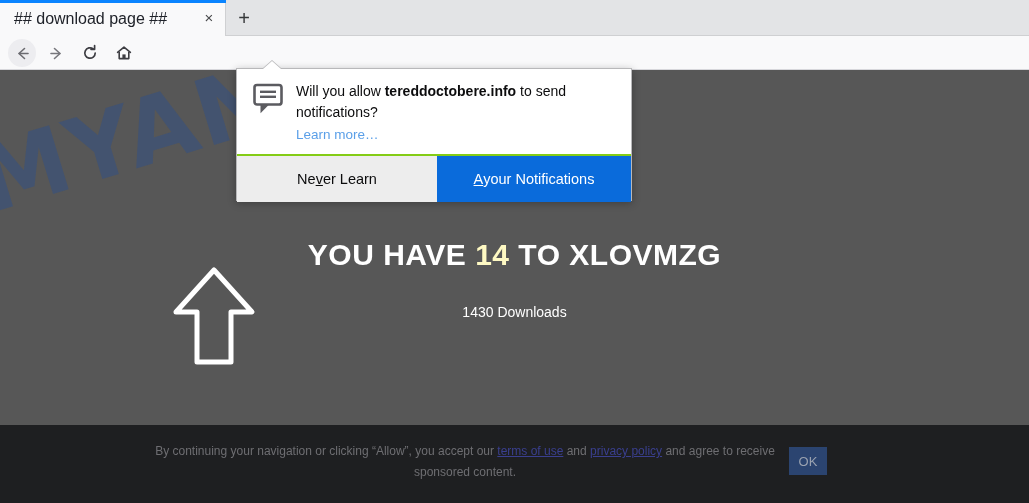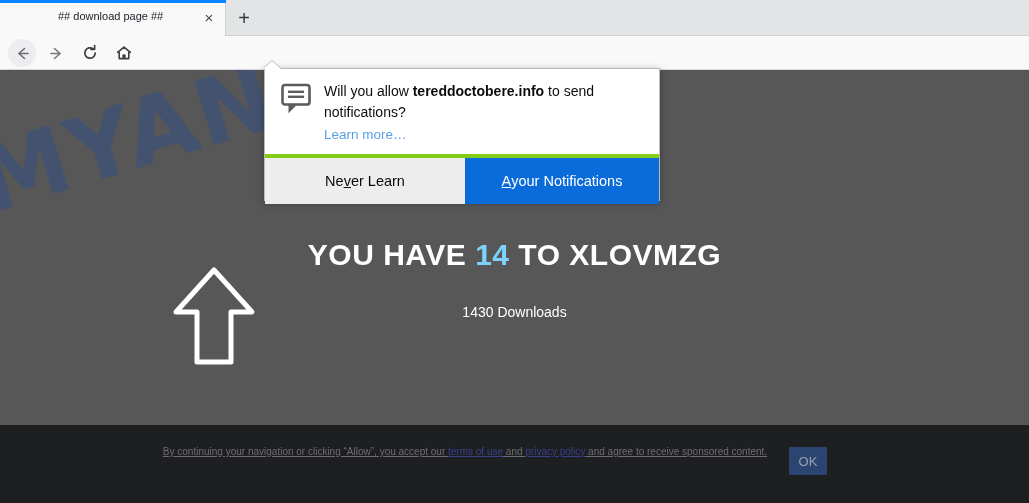--- a/index.html
+++ b/index.html
@@ -21,21 +21,21 @@
     position: absolute; left: 0; top: 0; width: 226px; height: 36px;
     background: #f9f9fa;
     border-right: 1px solid #cfd0d2;
   }
   .tab-accent {
     position: absolute; left: 0; top: 0; width: 226px; height: 3px;
     background: #0a84ff;
   }
   .tab-title {
     position: absolute; left: 14px; top: 10px; width: 180px;
-    font-size: 11px; color: #20232a; white-space: nowrap; overflow: hidden; margin-left: 44px;
+    font-size: 16px; color: #20232a; white-space: nowrap; overflow: hidden;
   }
   .tab-close {
     position: absolute; left: 200px; top: 9px; width: 18px; height: 18px;
     font-size: 15px; line-height: 18px; text-align: center; color: #48494b;
     cursor: pointer;
   }
   .newtab {
     position: absolute; left: 232px; top: 7px; width: 24px; height: 24px;
     font-size: 20px; line-height: 23px; text-align: center; color: #36383a;
     cursor: pointer; font-weight: 300;
@@ -110,21 +110,21 @@
     white-space: nowrap;
     user-select: none;
     font-family: "DejaVu Sans", sans-serif;
   }
   .headline {
     position: absolute; left: 0; top: 168px; width: 1029px;
     text-align: center; font-size: 30px; font-weight: 700;
     color: #ffffff; letter-spacing: 0.5px;
     font-family: "Liberation Sans", sans-serif;
   }
-  .headline .hl-num { color: #7dd3fc; }
+  .headline .hl-num { color: #fef9c3; }
   .dlcount {
     position: absolute; left: 0; top: 234px; width: 1029px;
     text-align: center; font-size: 14px; color: #ffffff;
   }
   .arrow {
     position: absolute; left: 172px; top: 196px; width: 84px; height: 100px;
   }
   .dlbutton {
     position: absolute; left: 381px; top: 317px; width: 270px; height: 39px;
     background: #283c62; border: none; border-radius: 4px;
@@ -135,36 +135,36 @@
   }
   .dlbutton b { color: #c9ced8; font-weight: 700; margin-left: 5px; }
 
   
   .footer {
     position: absolute; left: 0; top: 425px; width: 1029px; height: 78px;
     background: #1e1f21;
   }
   .footer-text {
     position: absolute; left: 150px; top: 16px; width: 630px;
-    text-align: center; font-size: 10px; line-height: 21px; color: #6e6e72; text-decoration: underline;
+    text-align: center; font-size: 12px; line-height: 21px; color: #6e6e72;
   }
   .footer-text a {
     color: #3a3f8f; text-decoration: underline; cursor: pointer;
   }
   .footer-ok {
     position: absolute; left: 789px; top: 447px; width: 38px; height: 28px;
     background: #2b4470; color: #9aa2b0; border: none;
     font-size: 13px; display: flex; align-items: center; justify-content: center;
     cursor: pointer;
     font-family: "Liberation Sans", sans-serif;
   }
 
   
   .doorhanger {
-    position: absolute; left: 264px; top: 68px; width: 396px; height: 133px;
+    position: absolute; left: 236px; top: 68px; width: 396px; height: 133px;
     background: #ffffff;
     border: 1px solid #b8b8ba;
     box-shadow: 0 2px 8px rgba(0,0,0,0.30);
   }
   .dh-pointer {
     position: absolute; left: 263px; top: 61px;
     width: 0; height: 0;
     border-left: 9px solid transparent;
     border-right: 9px solid transparent;
     border-bottom: 8px solid #ffffff;
@@ -176,21 +176,21 @@
     position: absolute; left: 59px; top: 12px; width: 322px;
     font-size: 14px; line-height: 21px; color: #0c0c0d;
   }
   .dh-msg b { font-weight: 700; }
   .dh-learn {
     position: absolute; left: 59px; top: 58px;
     font-size: 13.5px; color: #5a9fe8; cursor: pointer;
   }
   .dh-buttons {
     position: absolute; left: 0; top: 85px; width: 394px; height: 50px;
-    border-top: 4px solid #84cc16;
+    border-top: 2px solid #84cc16;
   }
   .dh-never {
     position: absolute; left: 0; top: 0; width: 200px; height: 46px;
     background: #ededed; color: #0c0c0d; font-size: 14.5px;
     display: flex; align-items: center; justify-content: center;
     border: none; cursor: pointer;
     font-family: "Liberation Sans", sans-serif;
   }
   .dh-allow {
     position: absolute; left: 200px; top: 0; width: 194px; height: 46px;

